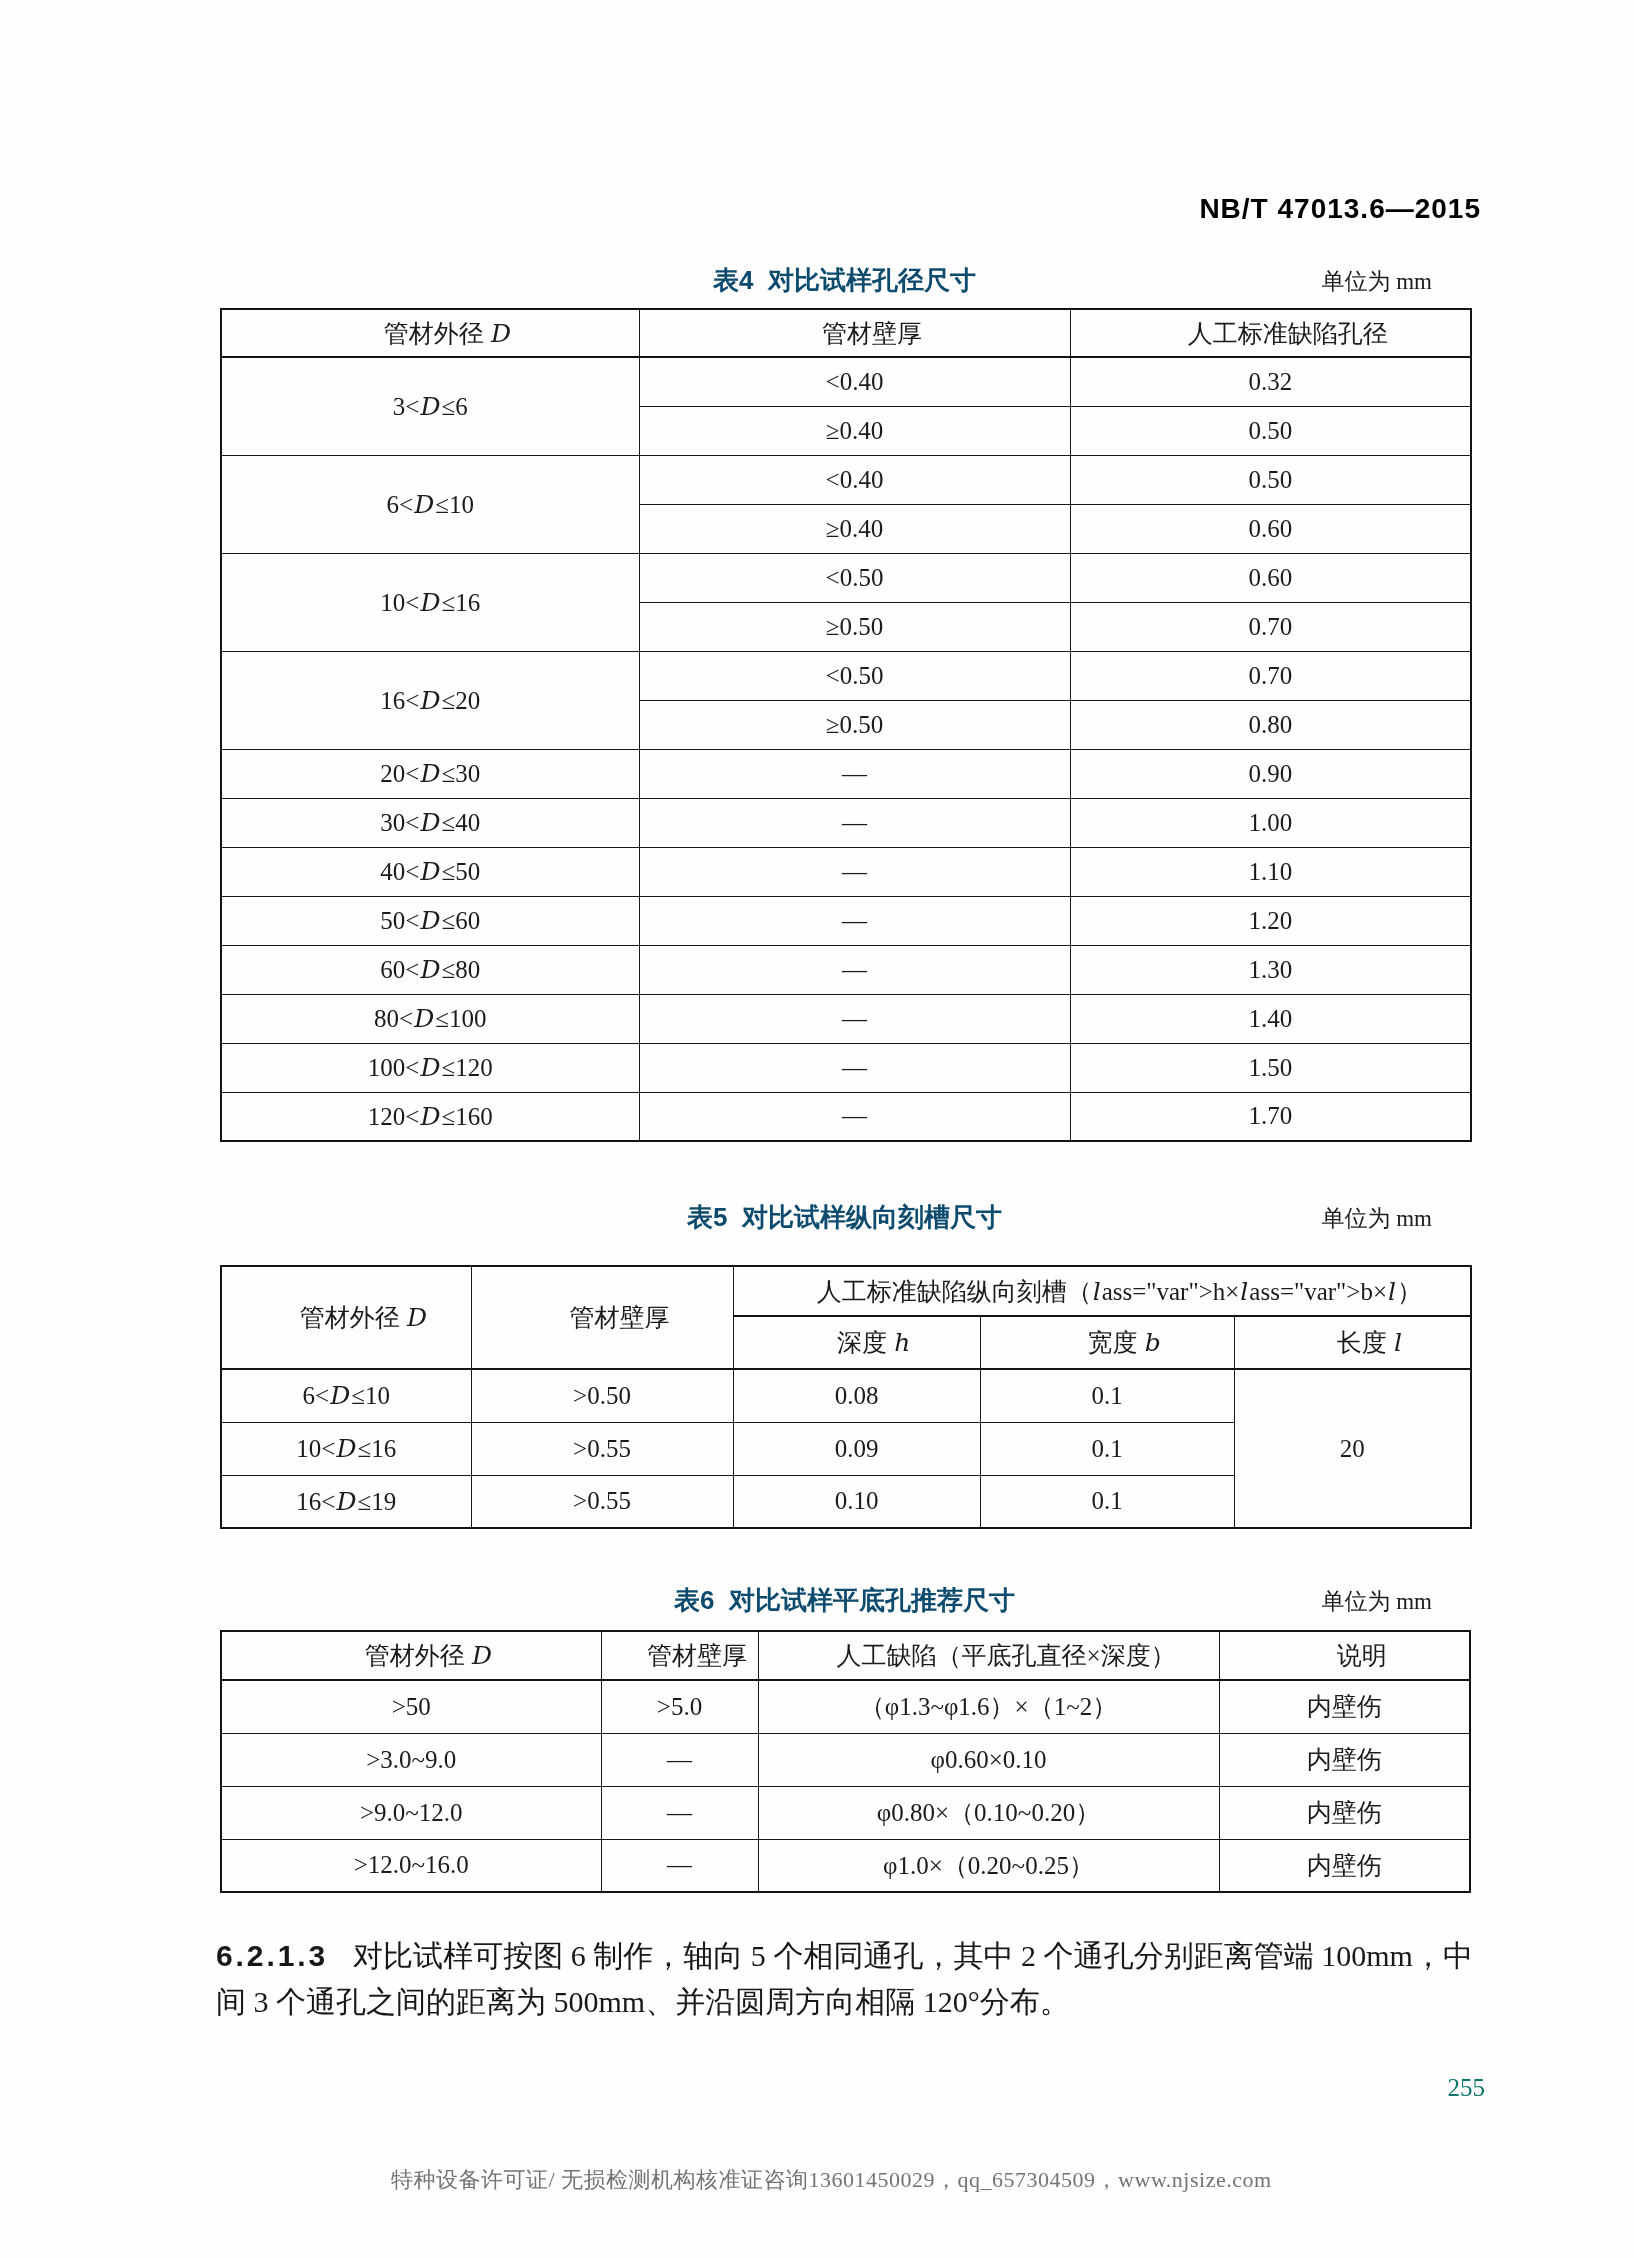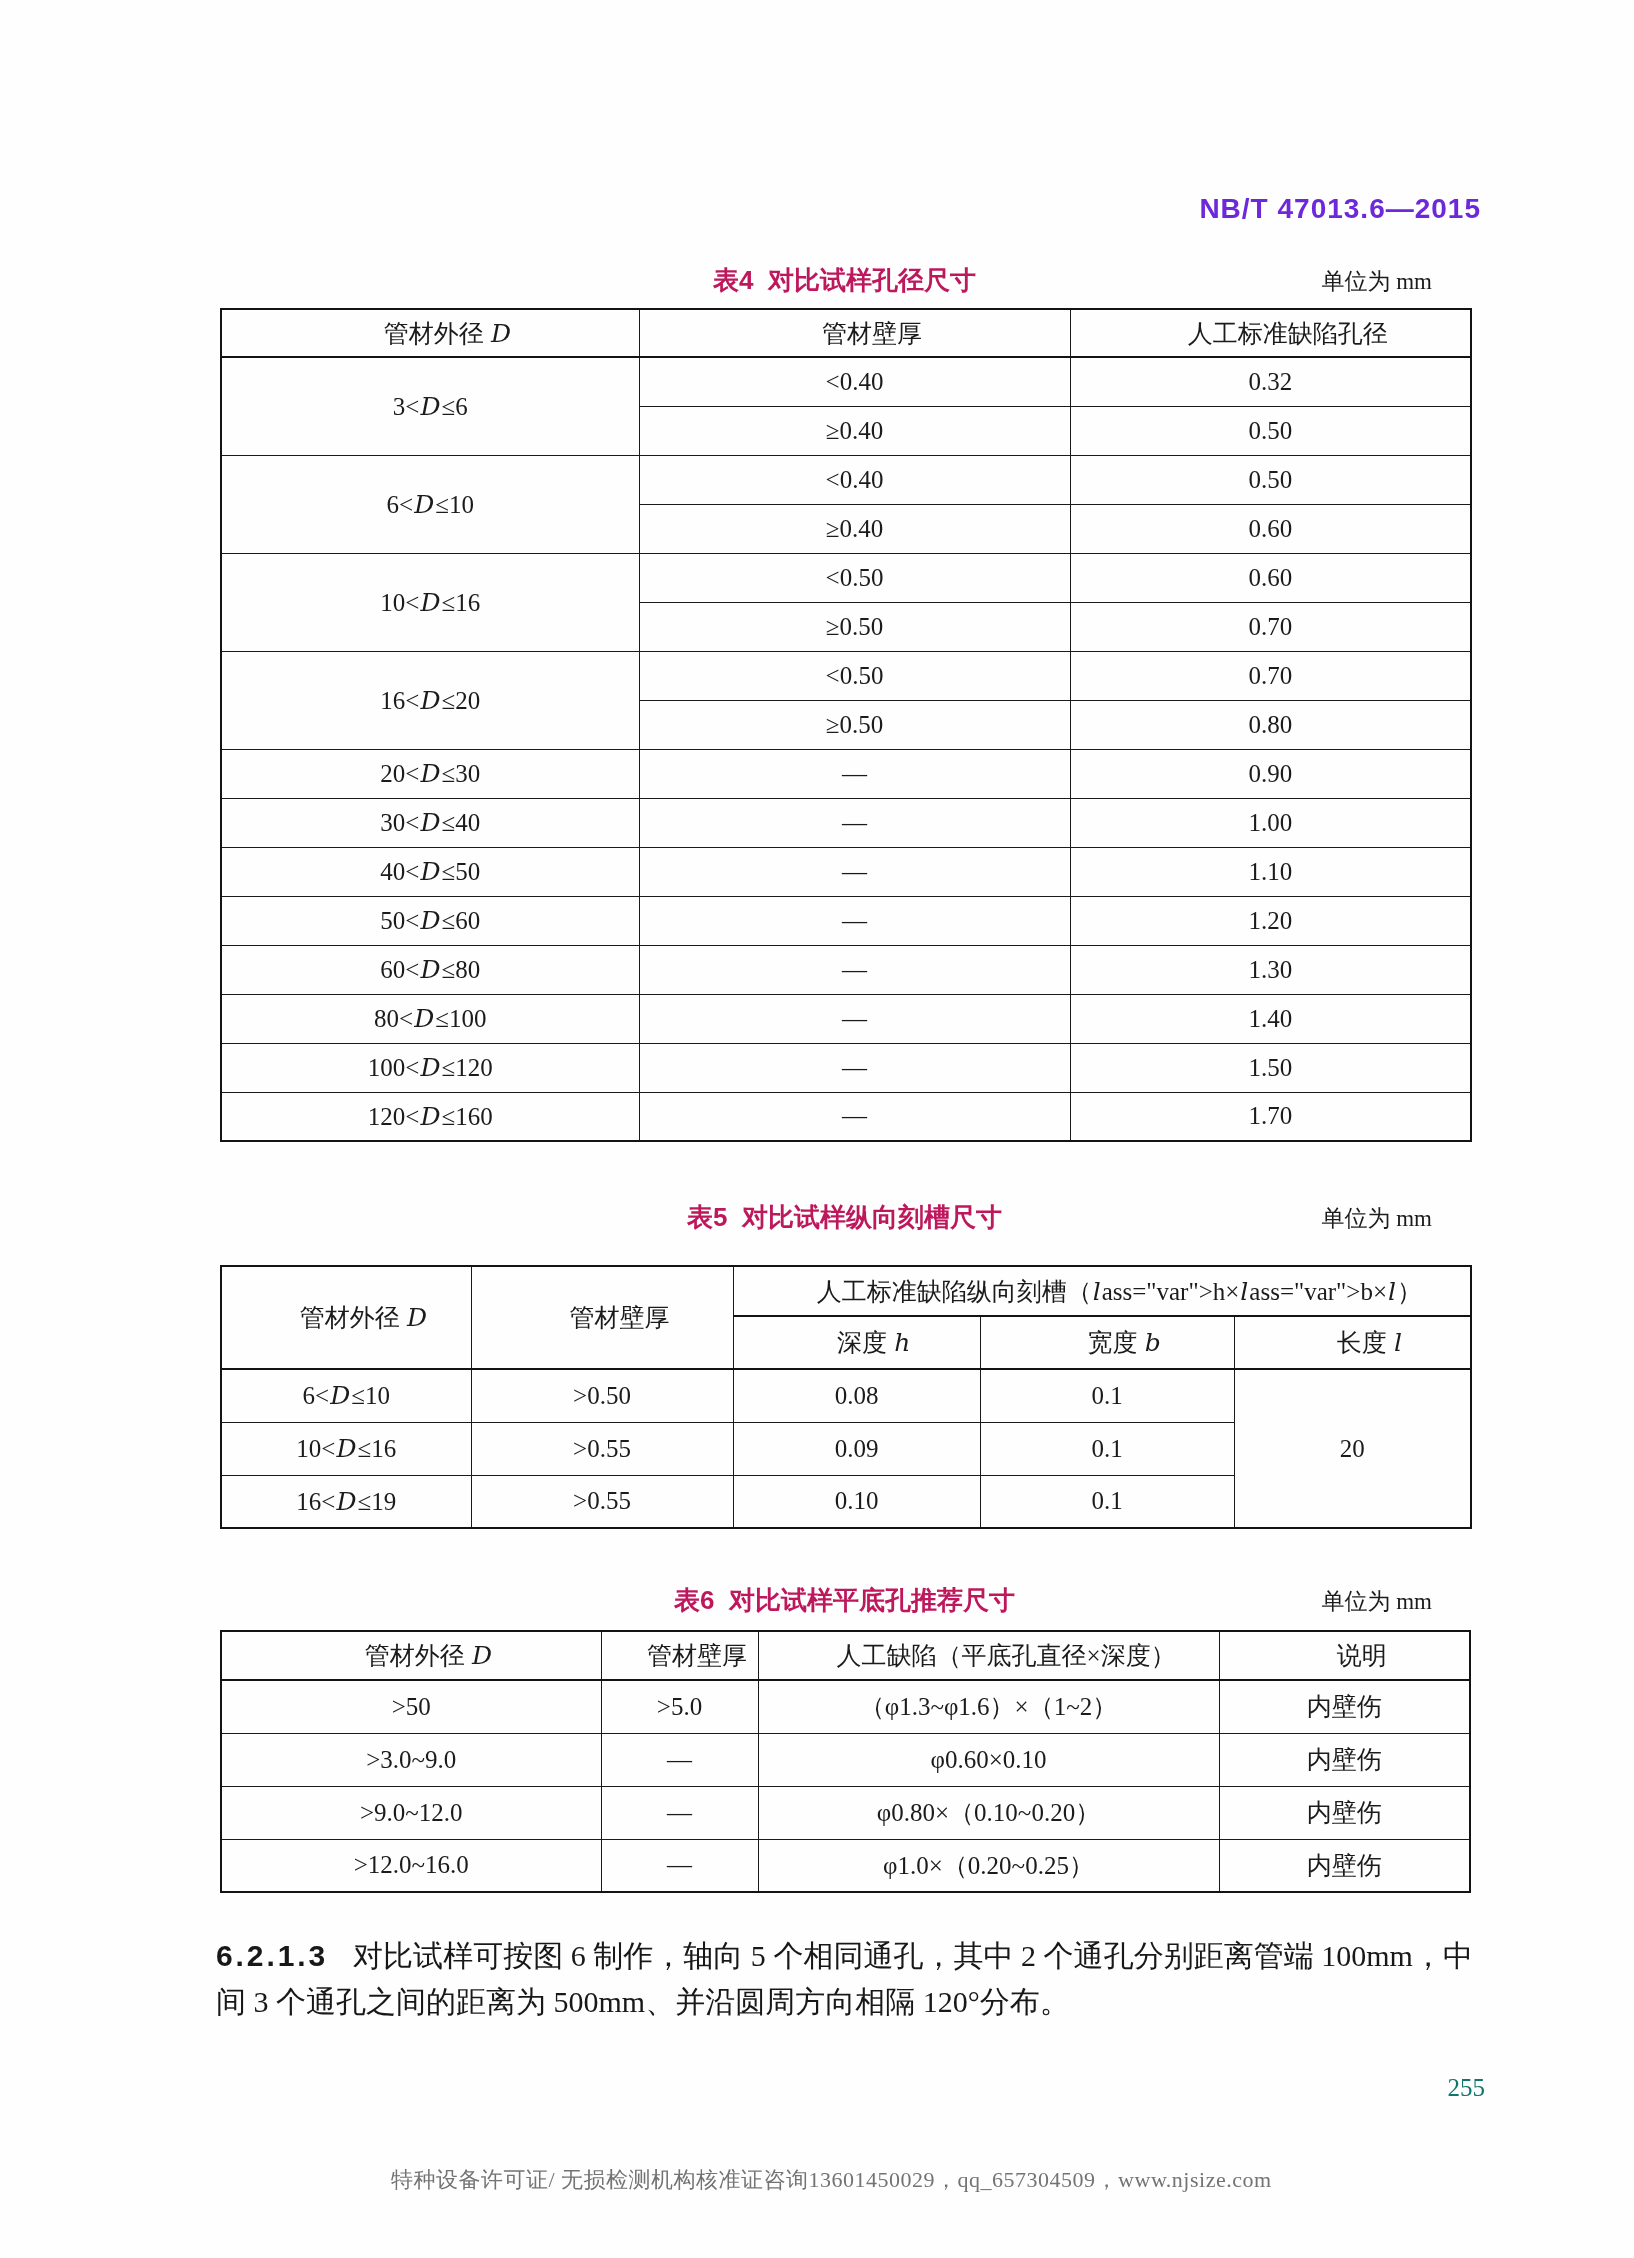--- a/index.html
+++ b/index.html
@@ -8,29 +8,29 @@
     position:relative;
     width:1635px; height:2258px;
     background:#fefefe;
     overflow:hidden;
     font-family:"Liberation Serif","DejaVu Serif",serif;
     color:#1b1b1b;
   }
   .doc-code {
     position:absolute; top:193px; right:154px;
     font-family:"Liberation Sans","DejaVu Sans",sans-serif;
-    font-weight:bold; font-size:28px; letter-spacing:1px; color:#6d28d9;
+    font-weight:bold; font-size:28px; letter-spacing:1px; color:#000000;
   }
   .caption {
     position:absolute; left:220px; width:1249px;
     text-align:center; height:39px;
   }
   .cap-title {
     font-family:"Liberation Sans","DejaVu Sans",sans-serif;
-    font-weight:bold; font-size:26px; white-space:pre; color:#be185d;
+    font-weight:bold; font-size:26px; white-space:pre; color:#0c4a6e;
   }
   .cap-unit {
     position:absolute; right:37px; top:2.9px;
     font-size:23px; font-weight:normal; color:#1c1c1c; white-space:pre;
   }
   table.t {
     position:absolute; left:220px;
     border-collapse:collapse; table-layout:fixed;
     width:1249px;
     border:2.9px solid #131313;

